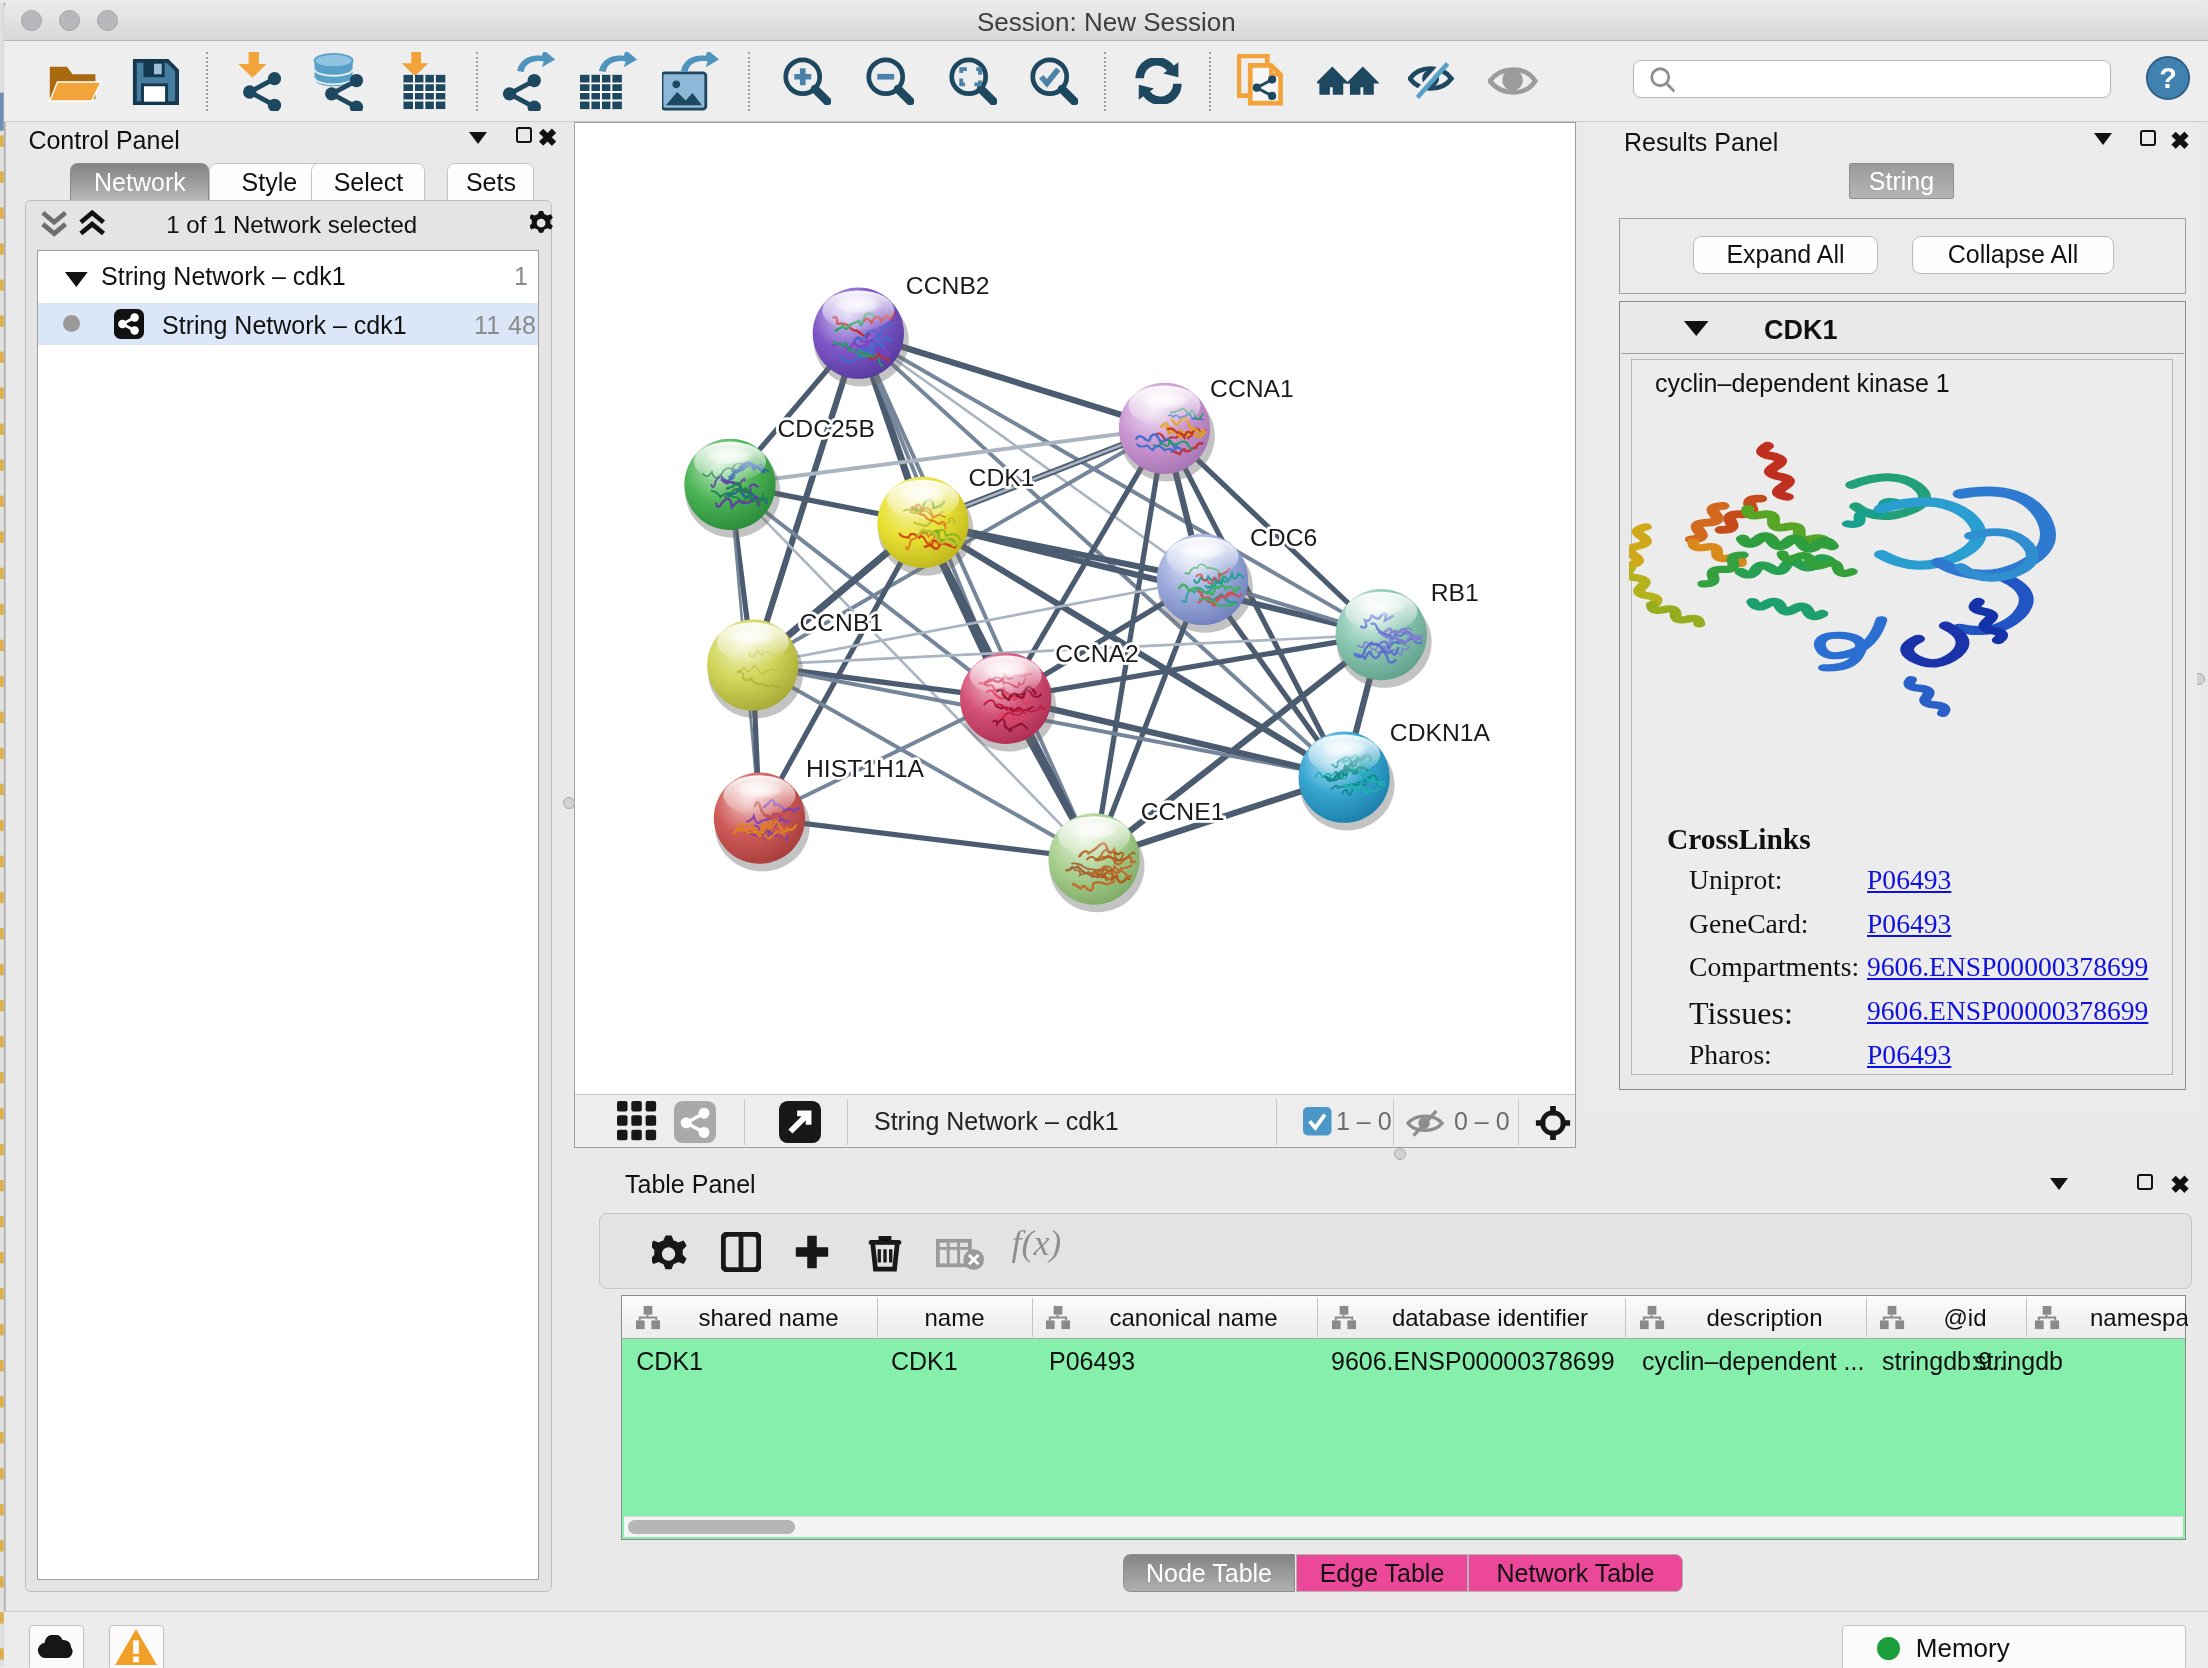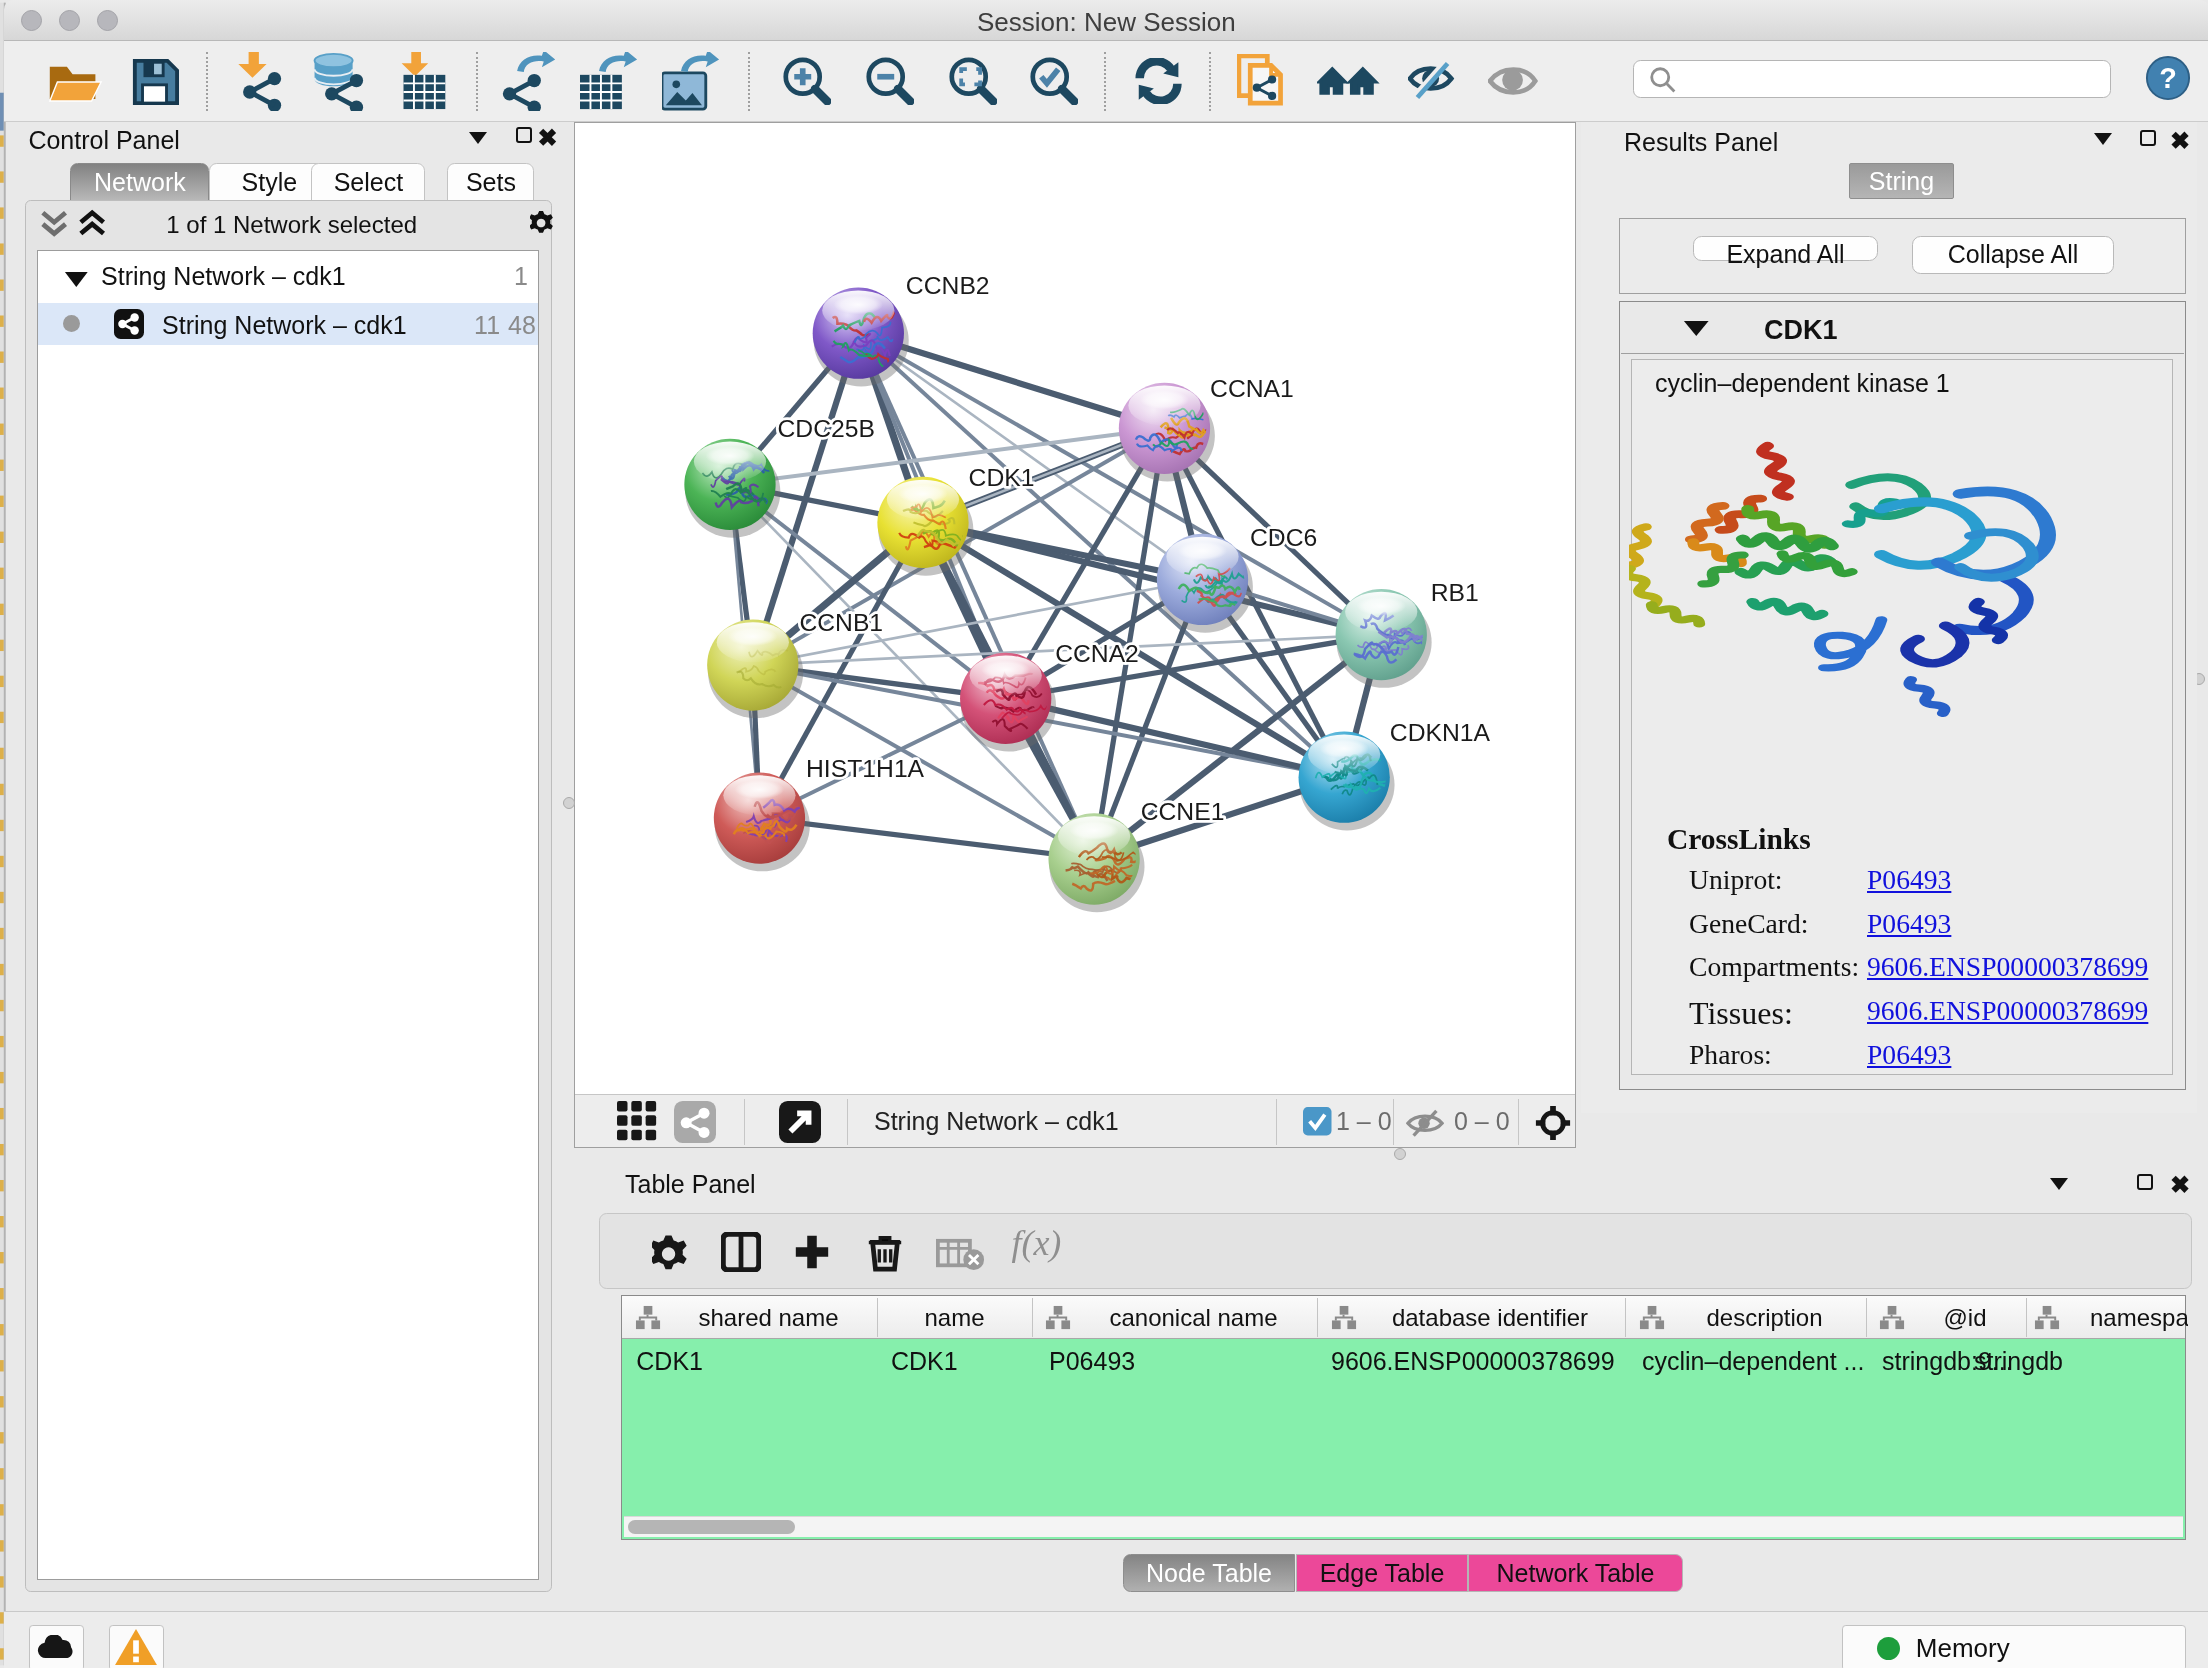--- a/index.html
+++ b/index.html
@@ -724,21 +724,21 @@
 <div class="abs" style="left:1394px;top:1148px;width:12.4px;height:12.4px;border-radius:50%;background:#d2d2d2;border:1px solid #aaa;"></div>
 <div class="abs" style="left:1583px;top:618px;width:12.4px;height:12.4px;border-radius:50%;background:#d2d2d2;border:1px solid #aaa;"></div>
 <div class="abs" style="left:2193px;top:673px;width:12.4px;height:12.4px;border-radius:50%;background:#d2d2d2;border:1px solid #aaa;"></div>
 <div id="rpanel" class="abs">
 <div class="ptitle abs" style="left:43px;top:5.7px;">Results Panel</div>
 <div class="ptri" style="left:513px;top:11.4px;"></div>
 <div class="pmax" style="left:559px;top:7.6px;"></div>
 <div class="pclose" style="left:589px;top:8.6px;">✖</div>
 <div class="abs" style="left:268px;top:41px;width:105px;height:36px;background:linear-gradient(#9a9a9a,#b5b5b5);border:1px solid #8e8e8e;border-radius:2px;color:#fff;font-size:25px;text-align:center;line-height:34px;">String</div>
 <div class="abs" style="left:38px;top:96px;width:567px;height:76px;border:1.9px solid #9f9f9f;background:#ebebeb;"></div>
-<div class="btn" style="left:112px;top:114px;width:185px;height:25px;line-height:34px;">Expand All</div>
+<div class="btn" style="left:112px;top:114px;width:185px;height:38px;line-height:34px;">Expand All</div>
 <div class="btn" style="left:331px;top:114px;width:202px;height:38px;line-height:34px;">Collapse All</div>
 <div class="abs" style="left:38px;top:179px;width:567px;height:789px;border:1.9px solid #8b8b8b;background:#e9e9e9;"></div>
 <svg class="abs" style="left:101px;top:196px;" width="28.5" height="21" viewBox="0 0 30 22">
       <path d="M2 3 L28 3 L15 19 Z" fill="#111"></path>
     </svg>
 <div class="abs" style="left:183px;top:193px;font-size:27px;font-weight:bold;color:#111;">CDK1</div>
 <div class="abs" style="left:40px;top:231px;width:563px;border-top:1.9px solid #9f9f9f;"></div>
 <div class="abs" style="left:50px;top:237px;width:542px;height:716px;border:1px solid #b5b5b5;background:#ececec;"></div>
 <div class="abs" style="left:74px;top:247px;font-size:25px;color:#111;">cyclin–dependent kinase 1</div>
 <svg class="abs" style="left:48px;top:304px;" width="533" height="533" viewBox="0 0 560 560">

